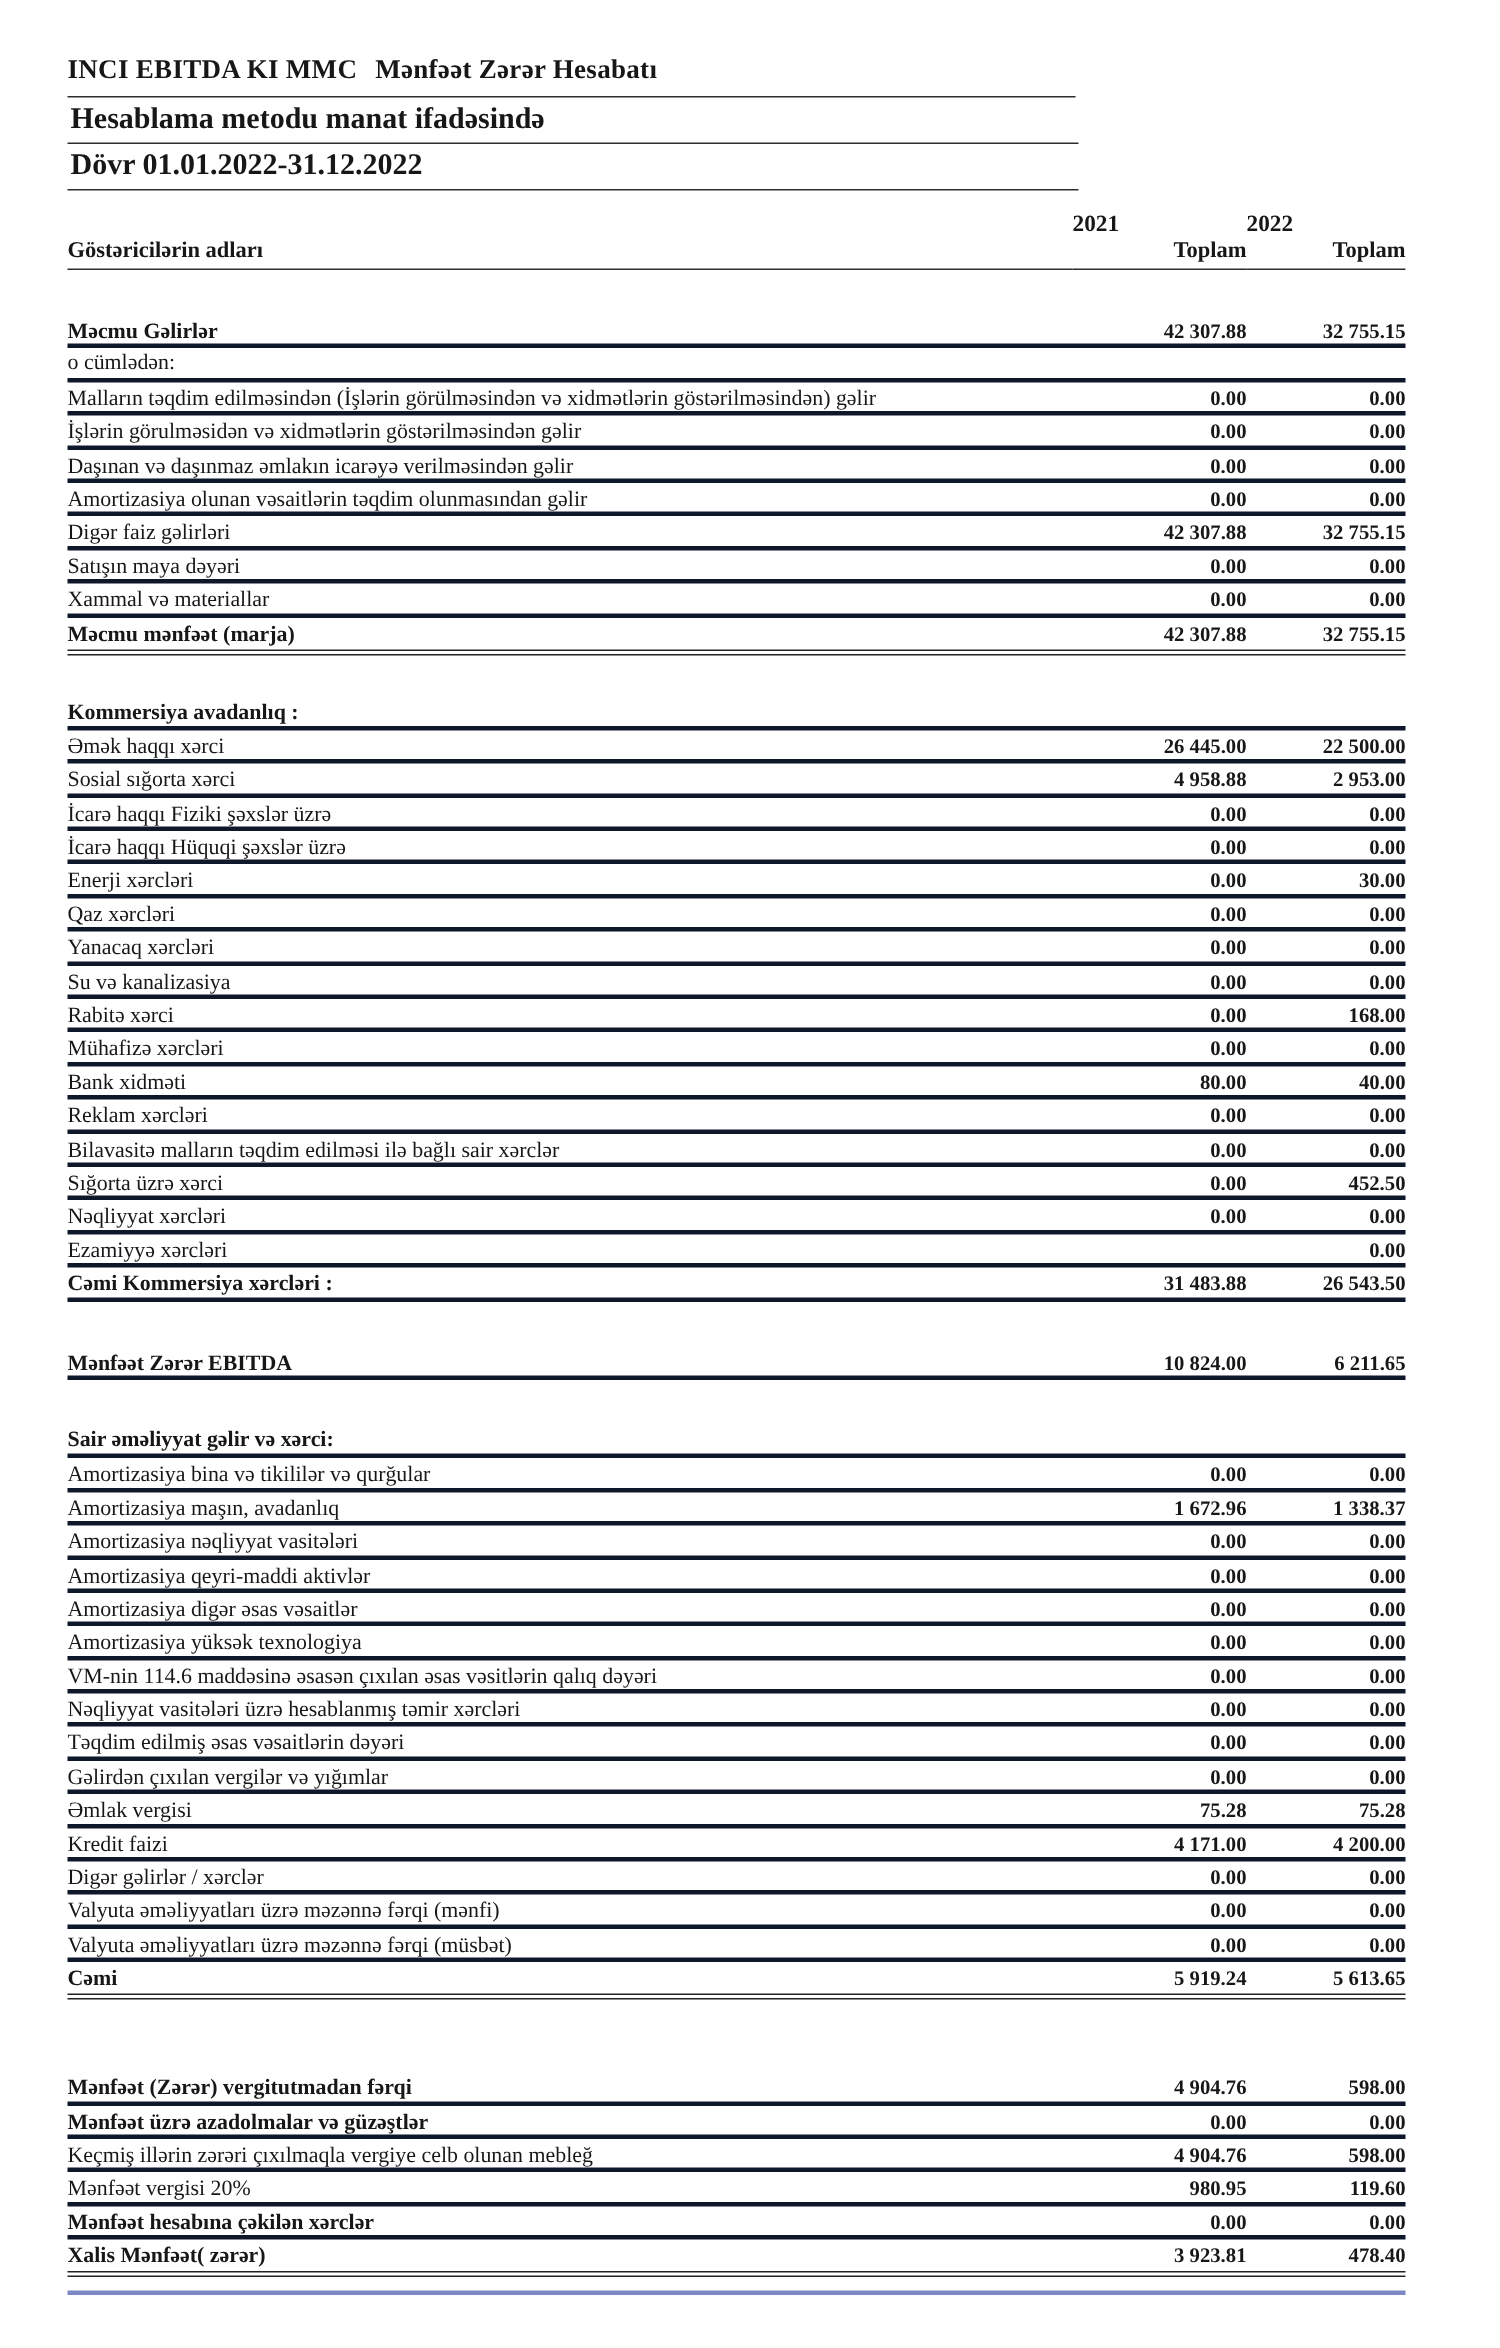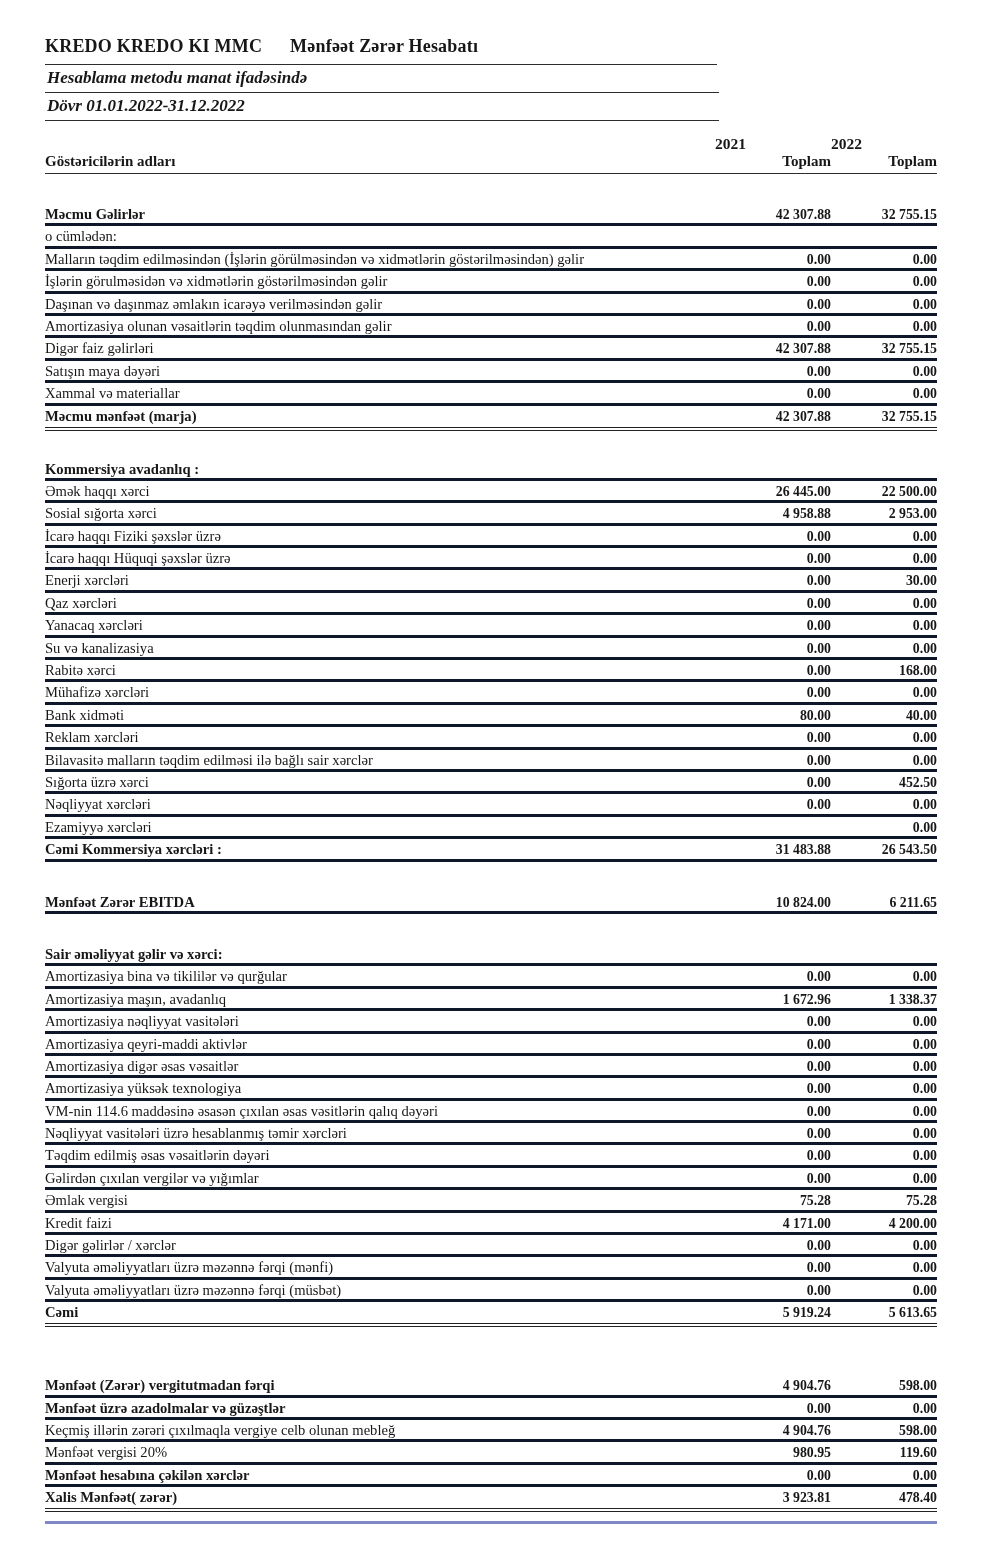--- a/index.html
+++ b/index.html
@@ -10,24 +10,24 @@
     -webkit-font-smoothing:antialiased;
   }
   .page{padding:36px 63px 30px 45px;box-sizing:border-box;width:1000px;}
 
   
   .title-line{
     width:672px;
     font-size:18px;font-weight:700;letter-spacing:.2px;
     padding-bottom:7px;border-bottom:1.6px solid #2d2d2d;
   }
-  .doc-title{margin-left:28px;font-family:Liberation Serif, serif;}
+  .doc-title{margin-left:12px;font-family:Liberation Serif, serif;}
   .sub-line{
     width:672px;
-    font-size:17px;font-style:italic;font-weight:600;
+    font-size:20px;font-weight:600;
     padding:3px 0 4px 2px;border-bottom:1.6px solid #2d2d2d;
   }
 
   
   .grid{display:grid;grid-template-columns:1fr 116px 106px;}
   .hdr-years{margin-top:14px;font-size:15.5px;font-weight:700;}
   .hdr-years span{}
   .hdr-sub{align-items:end;font-size:15px;font-weight:700;}
   .hdr-sub .cell{border-bottom:1.6px solid #2d2d2d;padding-bottom:3px;}
   .hdr-sub .num{text-align:right;}
@@ -50,21 +50,21 @@
   .bottom-rule{
     margin-top:9px;height:2.5px;background:#7d88c4;width:100%;
   }
 </style>
 </head>
 <body>
 
 <div class="page">
 
   <div class="title-line">
-    <span>KREDO KREDO KI MMC</span><span class="doc-title">Mənfəət Zərər Hesabatı</span>
+    <span>INCI EBITDA KI MMC</span><span class="doc-title">Mənfəət Zərər Hesabatı</span>
   </div>
 
   <div class="sub-line">Hesablama metodu manat ifadəsində</div>
   <div class="sub-line">Dövr 01.01.2022-31.12.2022</div>
 
   <div class="grid hdr-years">
     <span></span>
     <span>2021</span>
     <span>2022</span>
   </div>

